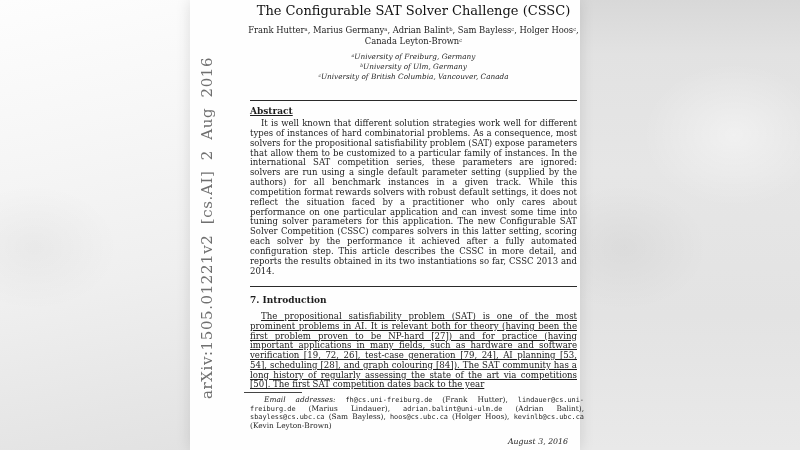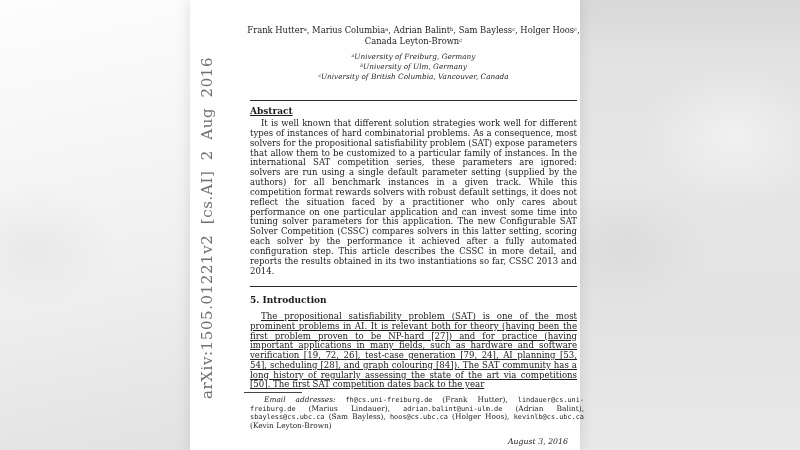--- a/index.html
+++ b/index.html
@@ -60,35 +60,36 @@
 </head>
 <body>
 
 <div class="frame">
   <div class="backdrop-left"></div>
   <div class="backdrop-right"></div>
 
   <div class="page">
     <div class="stamp">arXiv:1505.01221v2 [cs.AI] 2 Aug 2016</div>
 
-    <div class="authors-1"><span>Frank Hutter</span><span class="sup">a</span><span>, Marius Columbia</span><span class="sup">a</span><span>, Adrian Balint</span><span class="sup">b</span><span>, Sam Bayless</span><span class="sup">c</span><span>, Holger Hoos</span><span class="sup">c</span><span>,</span></div>
+    <h1 class="title">The Configurable SAT Solver Challenge (CSSC)</h1>
+    <div class="authors-1"><span>Frank Hutter</span><span class="sup">a</span><span>, Marius Germany</span><span class="sup">a</span><span>, Adrian Balint</span><span class="sup">b</span><span>, Sam Bayless</span><span class="sup">c</span><span>, Holger Hoos</span><span class="sup">c</span><span>,</span></div>
     <div class="authors-2"><span>Canada Leyton-Brown</span><span class="sup">c</span></div>
     <div class="affils">
         <div><span class="sup">a</span><span>University of Freiburg, Germany</span></div>
         <div><span class="sup">b</span><span>University of Ulm, Germany</span></div>
         <div><span class="sup">c</span><span>University of British Columbia, Vancouver, Canada</span></div>
       </div>
 
     <div class="rule rule-top"></div>
     <div class="abs-head">Abstract</div>
     <p class="abs-body">It is well known that different solution strategies work well for different types of instances of hard combinatorial problems. As a consequence, most solvers for the propositional satisfiability problem (SAT) expose parameters that allow them to be customized to a particular family of instances. In the international SAT competition series, these parameters are ignored: solvers are run using a single default parameter setting (supplied by the authors) for all benchmark instances in a given track. While this competition format rewards solvers with robust default settings, it does not reflect the situation faced by a practitioner who only cares about performance on one particular application and can invest some time into tuning solver parameters for this application. The new Configurable SAT Solver Competition (CSSC) compares solvers in this latter setting, scoring each solver by the performance it achieved after a fully automated configuration step. This article describes the CSSC in more detail, and reports the results obtained in its two instantiations so far, CSSC 2013 and 2014.</p>
 
     <div class="rule rule-mid"></div>
 
-    <div class="sec-head">5. Introduction</div>
+    <div class="sec-head">7. Introduction</div>
     <p class="intro-body">The propositional satisfiability problem (SAT) is one of the most prominent problems in AI. It is relevant both for theory (having been the first problem proven to be NP-hard [27]) and for practice (having important applications in many fields, such as hardware and software verification [19, 72, 26], test-case generation [79, 24], AI planning [53, 54], scheduling [28], and graph colouring [84]). The SAT community has a long history of regularly assessing the state of the art via competitions [50]. The first SAT competition dates back to the year</p>
 
     <div class="fn-rule"></div>
     <p class="footnote"><span class="it">Email addresses: </span><span class="tt">fh@cs.uni-freiburg.de</span><span> (Frank Hutter), </span><span class="tt">lindauer@cs.uni-freiburg.de</span><span> (Marius Lindauer), </span><span class="tt">adrian.balint@uni-ulm.de</span><span> (Adrian Balint), </span><span class="tt">sbayless@cs.ubc.ca</span><span> (Sam Bayless), </span><span class="tt">hoos@cs.ubc.ca</span><span> (Holger Hoos), </span><span class="tt">kevinlb@cs.ubc.ca</span><span> (Kevin Leyton-Brown)</span></p>
 
     <div class="footer-left">Preprint submitted to Elsevier</div>
     <div class="footer-right">August 3, 2016</div>
   </div>
 </div>
 

